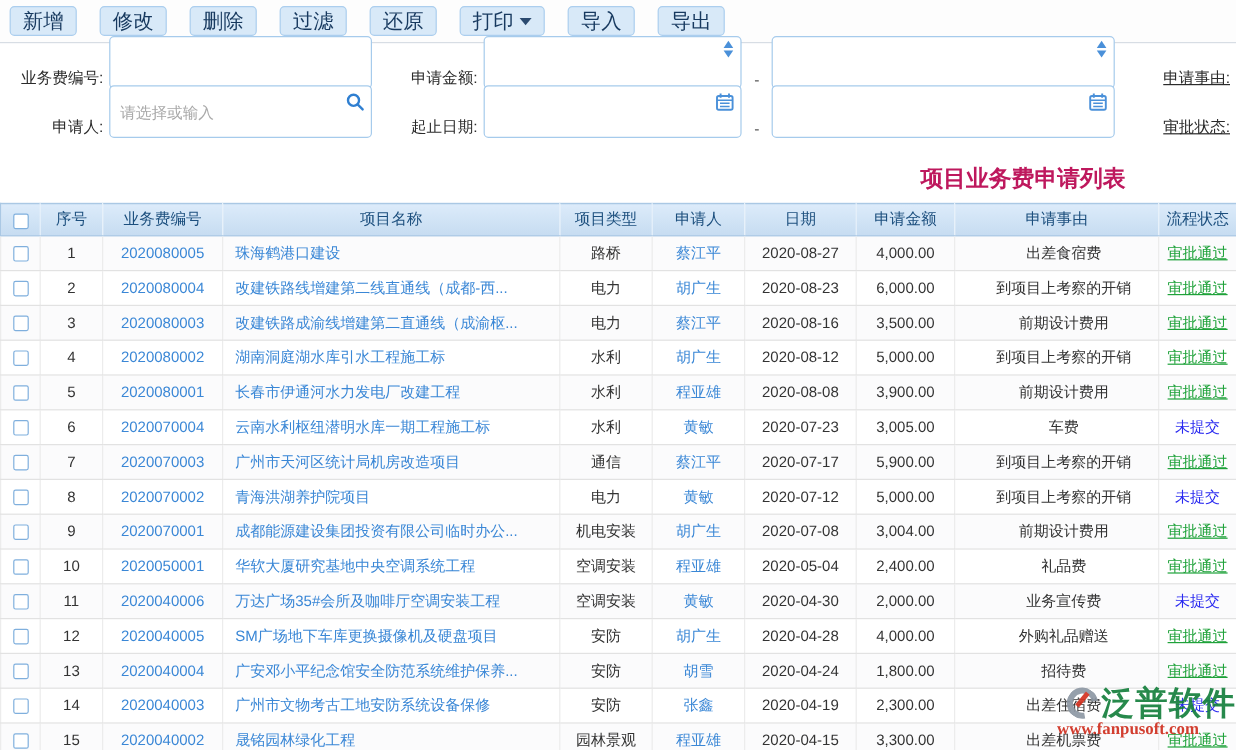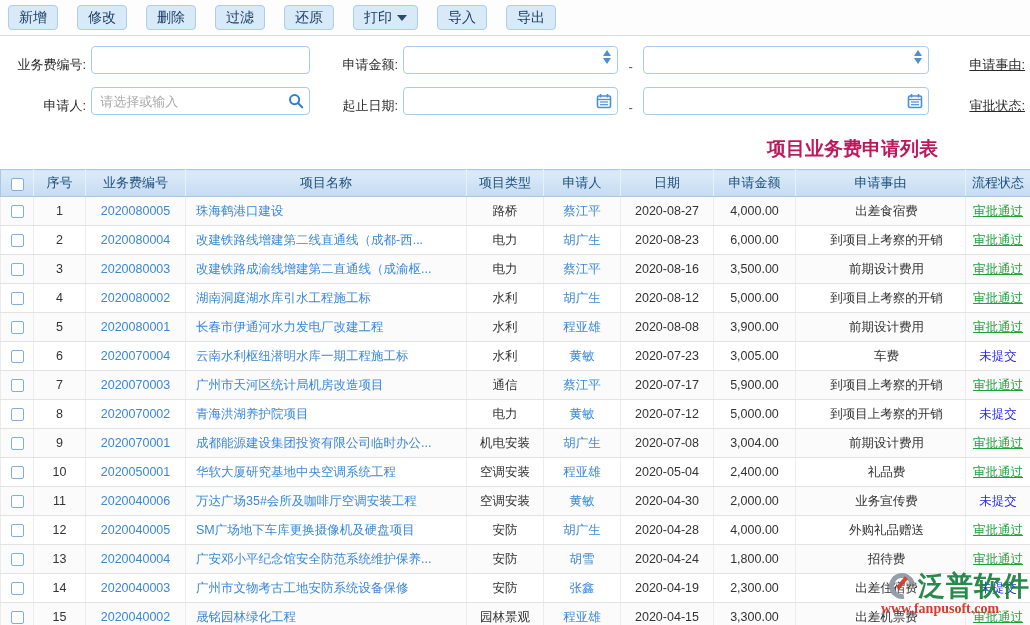--- a/index.html
+++ b/index.html
@@ -11,33 +11,33 @@
   }
   
   .toolbar {
     height:36px; display:flex; align-items:center;
     padding:0 8px; gap:19px; background:#fdfdfd;
     border-bottom:1px solid #d7dde4;
   }
   .tbtn {
     height:25px; padding:0 10px; display:inline-flex; align-items:center; gap:5px;
     background:#d8e9f8; border:1px solid #abceee; border-radius:4px;
-    color:#17395f; font-size:14px; cursor:pointer; white-space:nowrap;
+    color:#17395f; font-size:17px; cursor:pointer; white-space:nowrap;
     font-family:inherit;
   }
   .caret { display:inline-block; width:0; height:0;
     border-left:5px solid transparent; border-right:5px solid transparent;
     border-top:6px solid #2a4a70; }
   
   .filters { padding:10px 0 0 8px; }
   .filter-row { display:flex; align-items:flex-end; height:28px; margin-bottom:13px; }
   .flabel { width:85px; text-align:right; padding-right:5px; color:#2b2b2b; white-space:nowrap; }
   .flabel.mid { width:95px; }
   .flabel.end { margin-left:18px; overflow:hidden;text-decoration:underline; }
-  .fbox { position:relative; height:28px; }
+  .fbox { position:relative; height:44px; }
   .fbox input {
     width:100%; height:100%; border:1px solid #a6cbec; border-radius:4px;
     padding:0 24px 0 8px; font-size:13px; color:#333; outline:none;
     font-family:inherit; background:#fff;
   }
   .fbox input::placeholder { color:#a9a9a9; }
   .w1 { width:224px; } .w2 { width:220px; } .w3 { width:292px; }
   .dash { width:26px; text-align:center; color:#555; }
   .spin { position:absolute; right:7px; top:4px; display:flex; flex-direction:column; gap:2px; cursor:pointer; }
   .spin i { display:block; width:0; height:0; border-left:4px solid transparent; border-right:4px solid transparent; }

